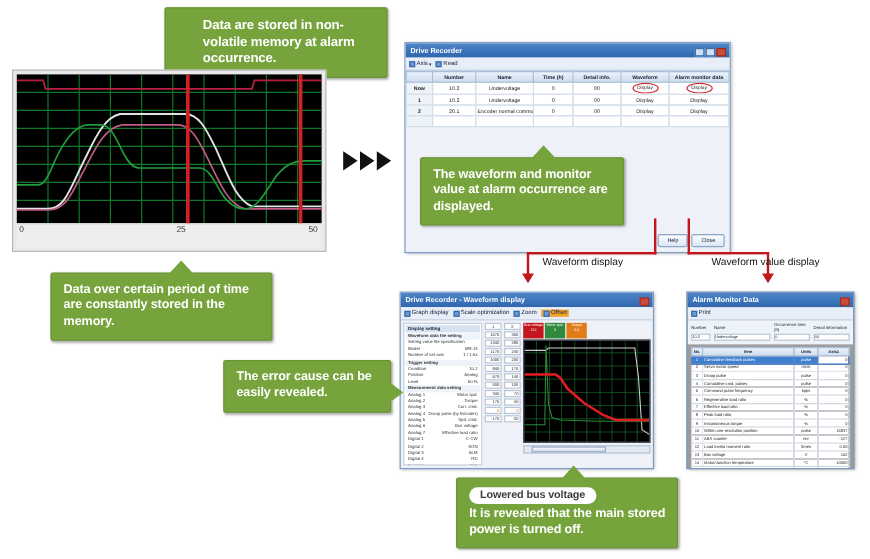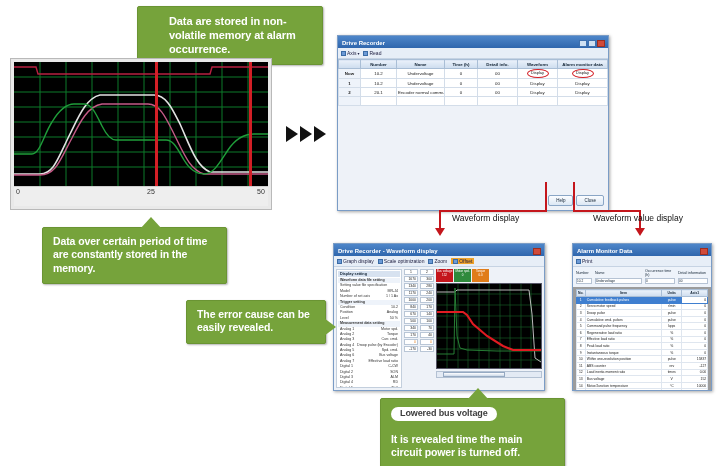--- a/index.html
+++ b/index.html
@@ -192,21 +192,21 @@
   #mon-table td {
     border:1px solid #dfe6ef; background:#fff; height:6.6px; padding:0 1px;
     color:#222; overflow:hidden; white-space:nowrap;
   }
   #mon-table tr.sel td { background:#3f7fd0; color:#fff; border-color:#3f7fd0; }
   .tr { text-align:right; } .tc { text-align:center; }
 
   .pill {
     display:inline-block; background:#ffffff; color:#3c3c3c;
     border-radius:9px; padding:1px 9px; font-size:9px; font-weight:bold;
-    margin-bottom:12px;
+    margin-bottom:2px;
   }
 </style>
 </head>
 <body>
 
 <div id="root">
 
   <div class="callout" id="callout-top" style="left:137px; top:6px; width:186px; font-size:11px;padding-left:31px;">
     <span>Data are stored in non-volatile memory at alarm occurrence.</span>
     <span class="tail tail-down"></span>
@@ -350,20 +350,24 @@
           <td></td>
         </tr>
       </tbody>
     </table>
     <div id="rec-footer">
       <span class="rec-btn">Help</span>
       <span class="rec-btn">Close</span>
     </div>
   </div>
 
+  <div class="callout" style="left:350px; top:131px; width:170px; font-size:10.5px; z-index:9;">
+    <span class="tail tail-up" style="left:54%;"></span>
+    <span>The waveform and monitor value at alarm occurrence are displayed.</span>
+  </div>
 
   <div class="vline" style="left:545px; top:182px; height:30px;"></div>
   <div class="hline" style="left:439px; top:210px; width:108px;"></div>
   <div class="vline" style="left:439px; top:210px; height:20px;"></div>
   <div class="arrowdown" style="left:435px; top:228px;"></div>
   <div class="ptr-label" style="left:452px; top:213px;text-align:right;">Waveform display</div>
 
   <div class="vline" style="left:573px; top:182px; height:30px;"></div>
   <div class="hline" style="left:573px; top:210px; width:68px;"></div>
   <div class="vline" style="left:639px; top:210px; height:20px;"></div>
@@ -709,16 +713,16 @@
   </div>
 
   <div class="callout" style="left:186px; top:300px; width:140px; font-size:10.5px; z-index:9;">
     <span>The error cause can be easily revealed.</span>
     <span class="tail tail-right"></span>
   </div>
 
   <div class="callout" style="left:380px; top:398px; width:185px; font-size:10.5px; text-align:left; z-index:9;">
     <span class="tail tail-up" style="left:47%;"></span>
     <span class="pill">Lowered bus voltage</span>
-    <div>It is revealed time the main circuit power is turned off.</div>
+    <div>It is revealed that the main stored power is turned off.</div>
   </div>
 
 </div>
 
 </body></html>

